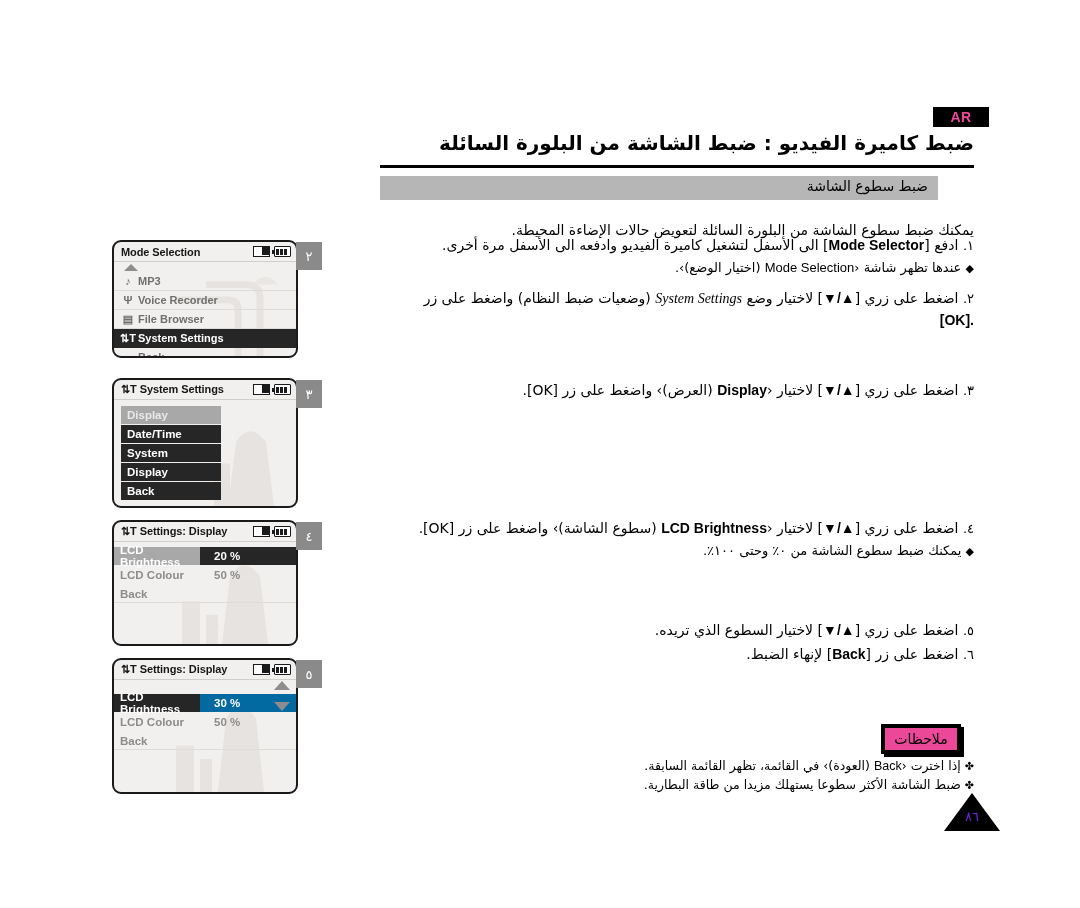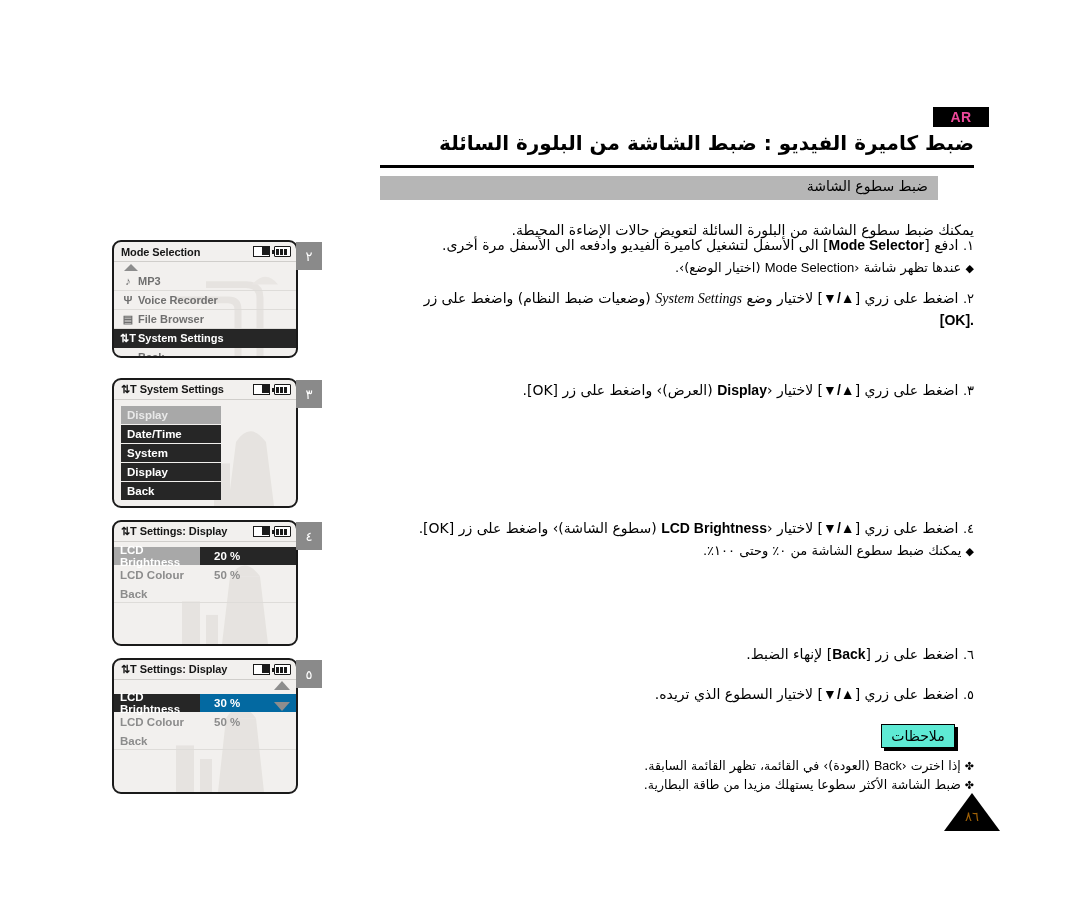--- a/index.html
+++ b/index.html
@@ -115,32 +115,32 @@
     font-family: "Liberation Sans", sans-serif;
   }
 
   #step1 { top: 235px; }
   #step1-bullet { top: 258px; }
   #step2 { top: 288px; }
   #step2-cont { top: 310px; }
   #step3 { top: 380px; }
   #step4 { top: 518px; }
   #step4-bullet { top: 541px; }
-  #step5 { top: 684px; }
+  #step5 { top: 620px; }
   #step6 { top: 644px; }
 
   
   #notes-box {
     position: absolute;
     top: 724px;
     left: 881px;
     width: 72px;
     height: 22px;
-    border: 1px solid #000000;
-    background: #5eead4;
+    border: 4px solid #000000;
+    background: #ec4899;
     box-shadow: 3px 3px 0 #000000;
     display: flex;
     align-items: center;
     justify-content: center;
     font-family: "DejaVu Sans", sans-serif;
     font-size: 14px;
     color: #000000;
     direction: rtl;
   }
   #note1 { top: 756px; left: 340px; width: 634px; font-size: 12.5px; }
@@ -165,21 +165,21 @@
     border-left: 28px solid transparent;
     border-right: 28px solid transparent;
     border-bottom: 38px solid #000000;
   }
   #page-number-badge .num {
     position: absolute;
     top: 16px;
     left: 0;
     width: 56px;
     text-align: center;
-    color: #a16207;
+    color: #6d28d9;
     font-family: "DejaVu Sans", sans-serif;
     font-size: 13px;
   }
 
   
   .screen-wrap {
     position: absolute;
     left: 112px;
     width: 186px;
   }

